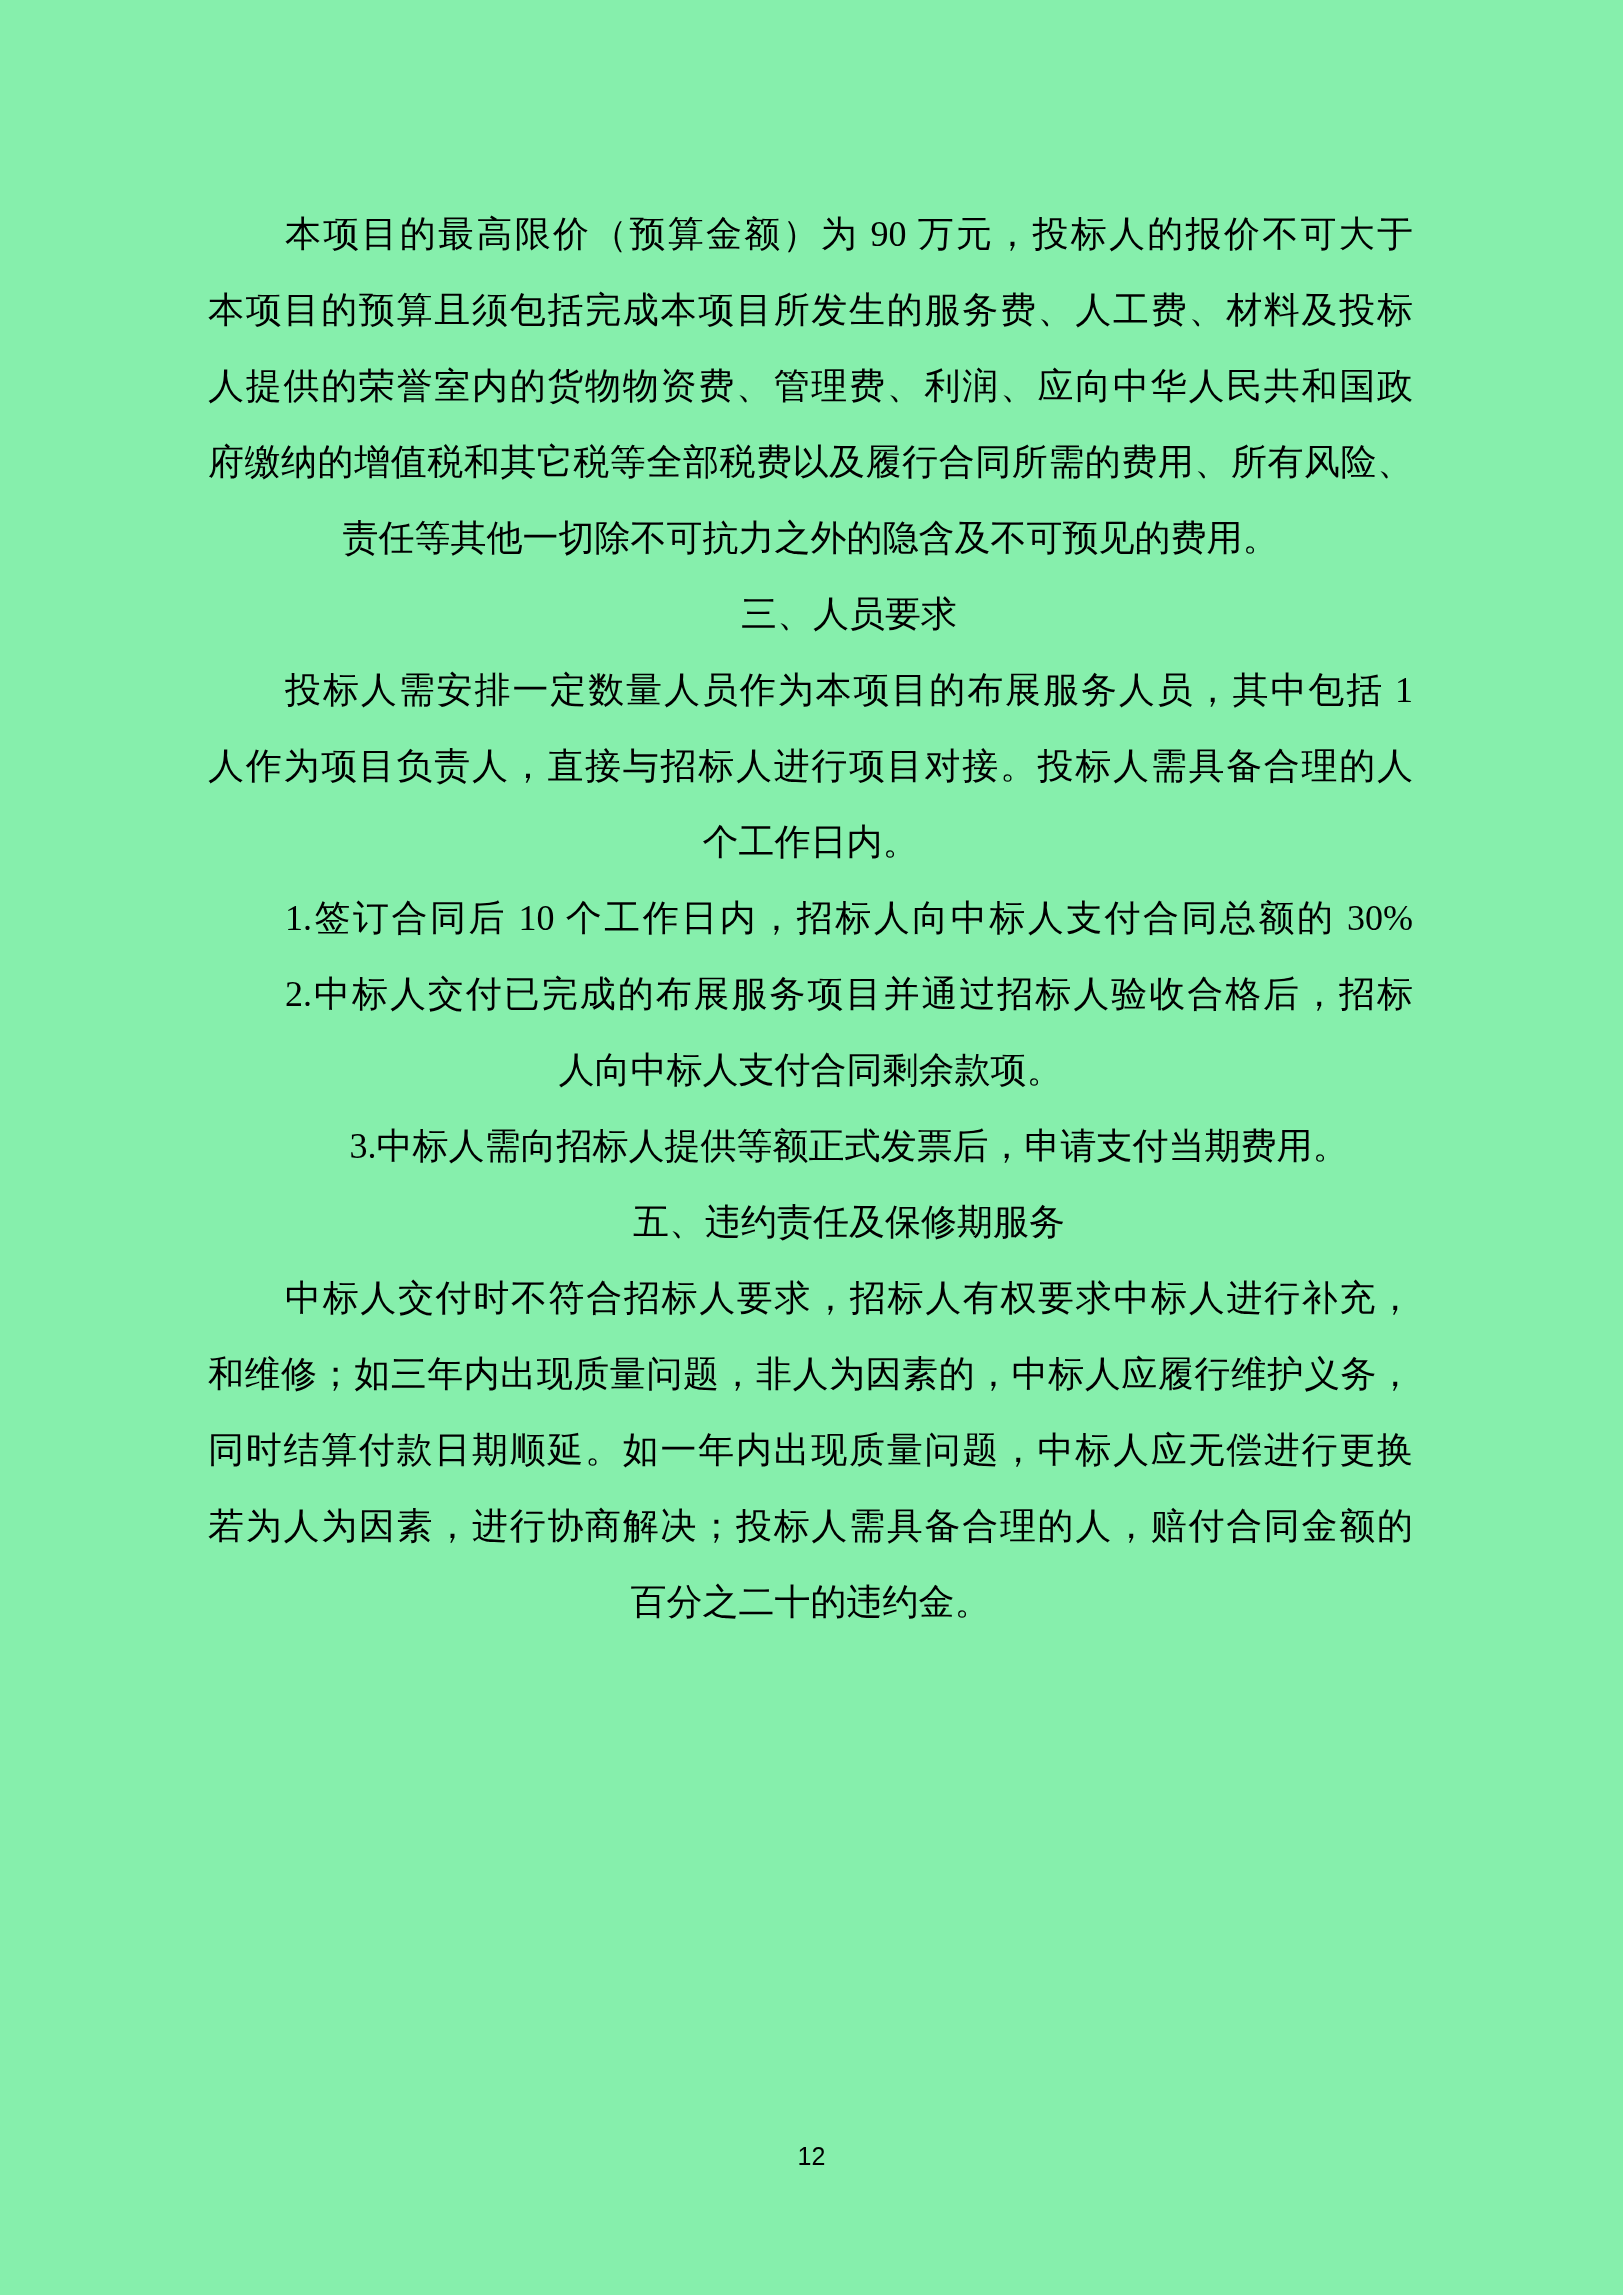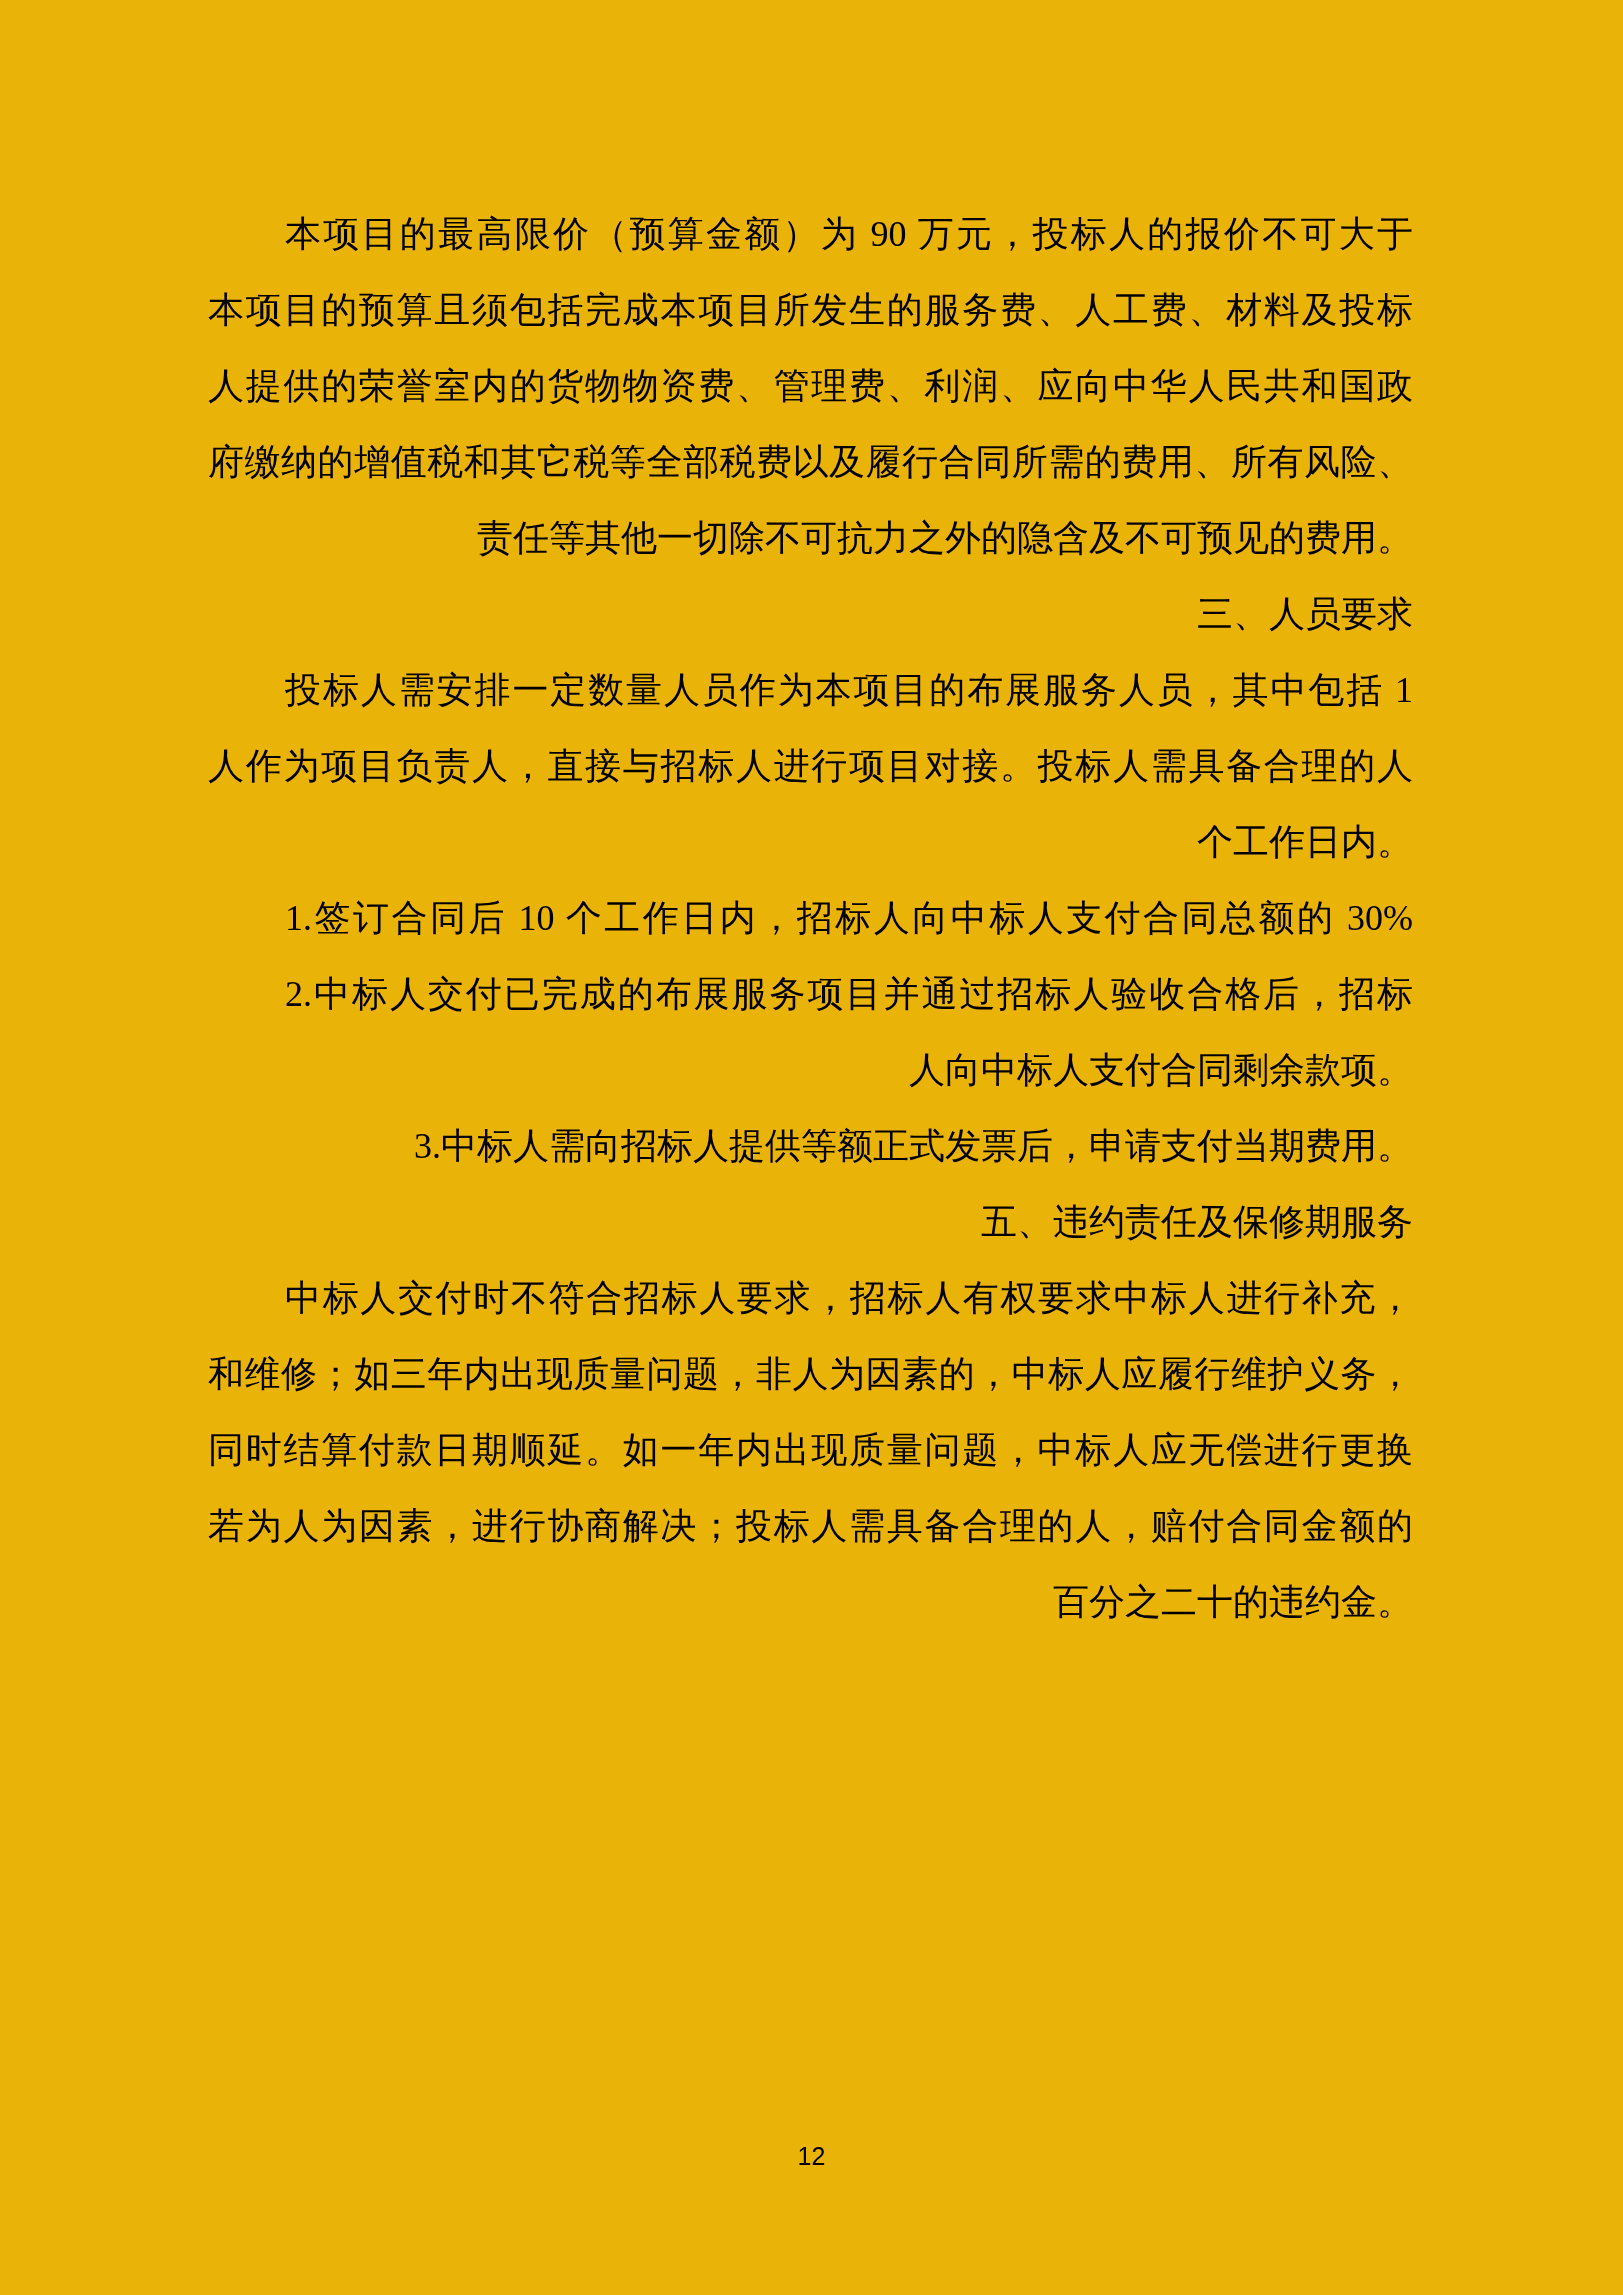--- a/index.html
+++ b/index.html
@@ -1,36 +1,36 @@
 <!DOCTYPE html>
 <html style="font-size:10.5px"><head>
 <meta charset="utf-8">
 <style>
   html, body { margin: 0; padding: 0; background: #e8e8e8; }
   .page {
     position: relative;
     width: 1623px;
     height: 2295px;
     margin: 0 auto;
-    background: #eab308;
+    background: #86efac;
     color: #000000;
     font-family: "Liberation Serif", "DejaVu Serif", serif;
     overflow: hidden;
   }
   .content {
     position: absolute;
     left: 208px;
     top: 196px;
     width: 1205px;
   }
   .line {
     height: 76px;
     line-height: 76px;
     font-size: 36px;
-    text-align: right;
+    text-align: center;
   }
   .line.fill {
     text-align: justify;
     text-align-last: justify;
     text-justify: inter-character;
   }
   .line.indent {
     text-indent: 77px;
   }
   .line.heading {

